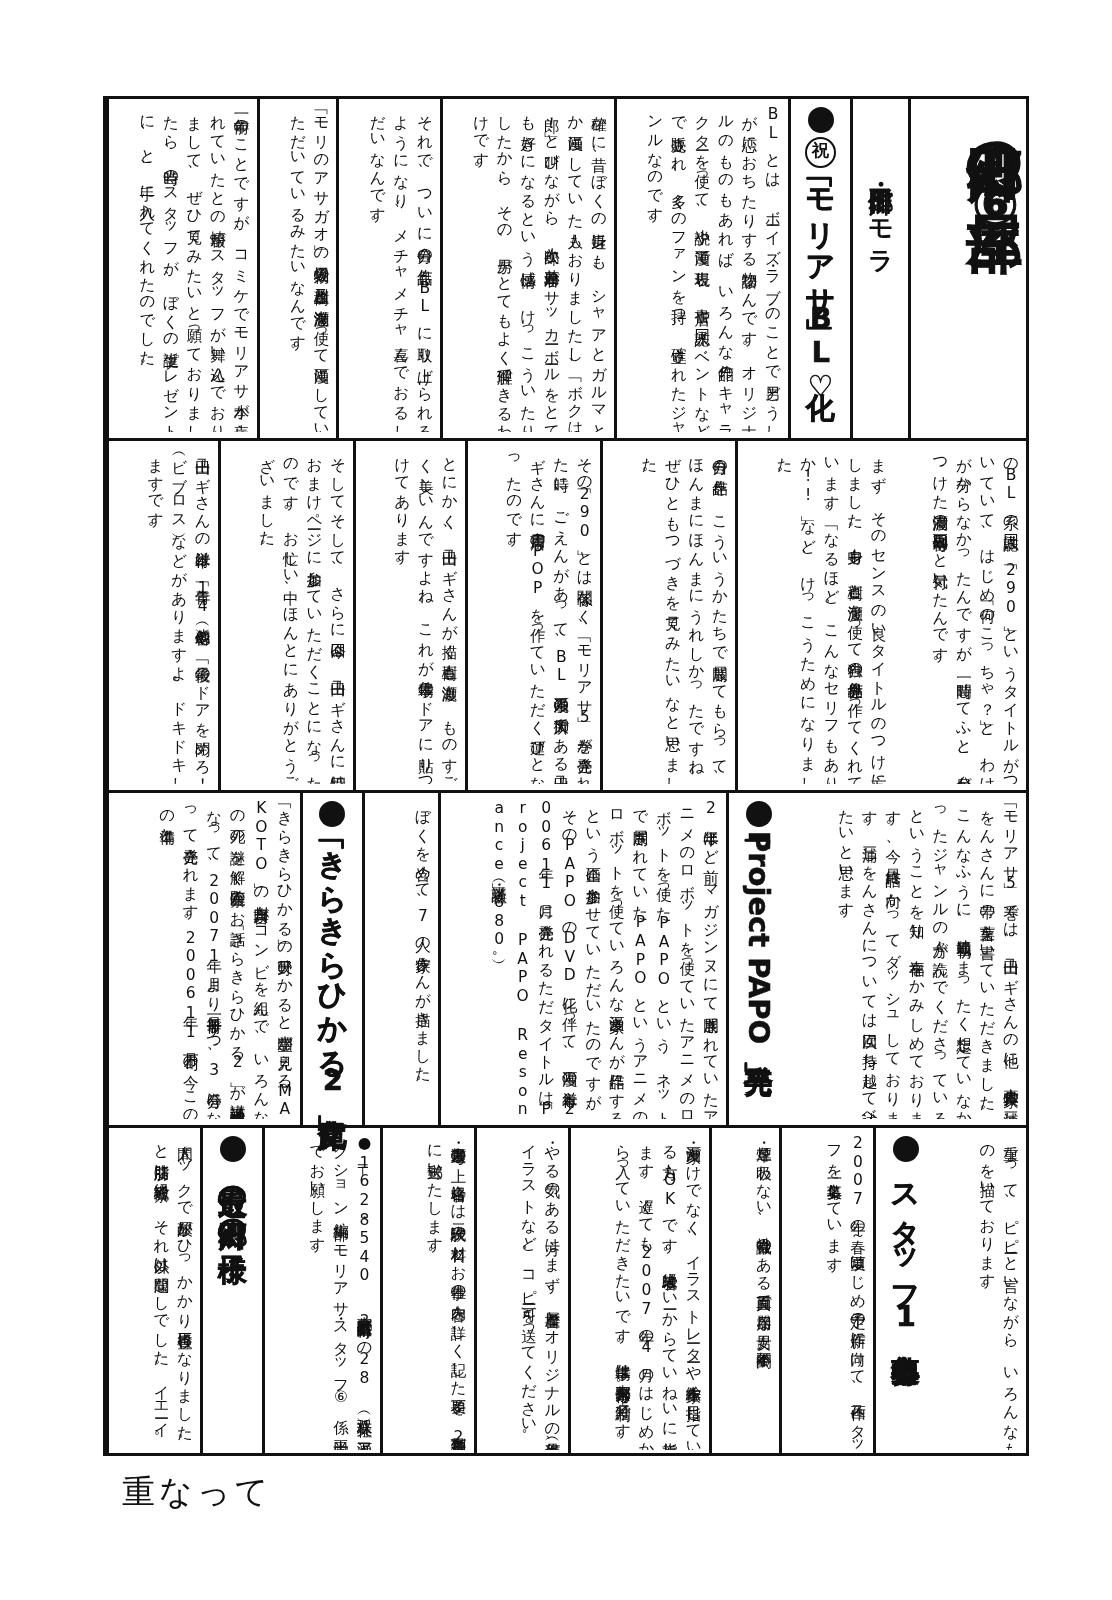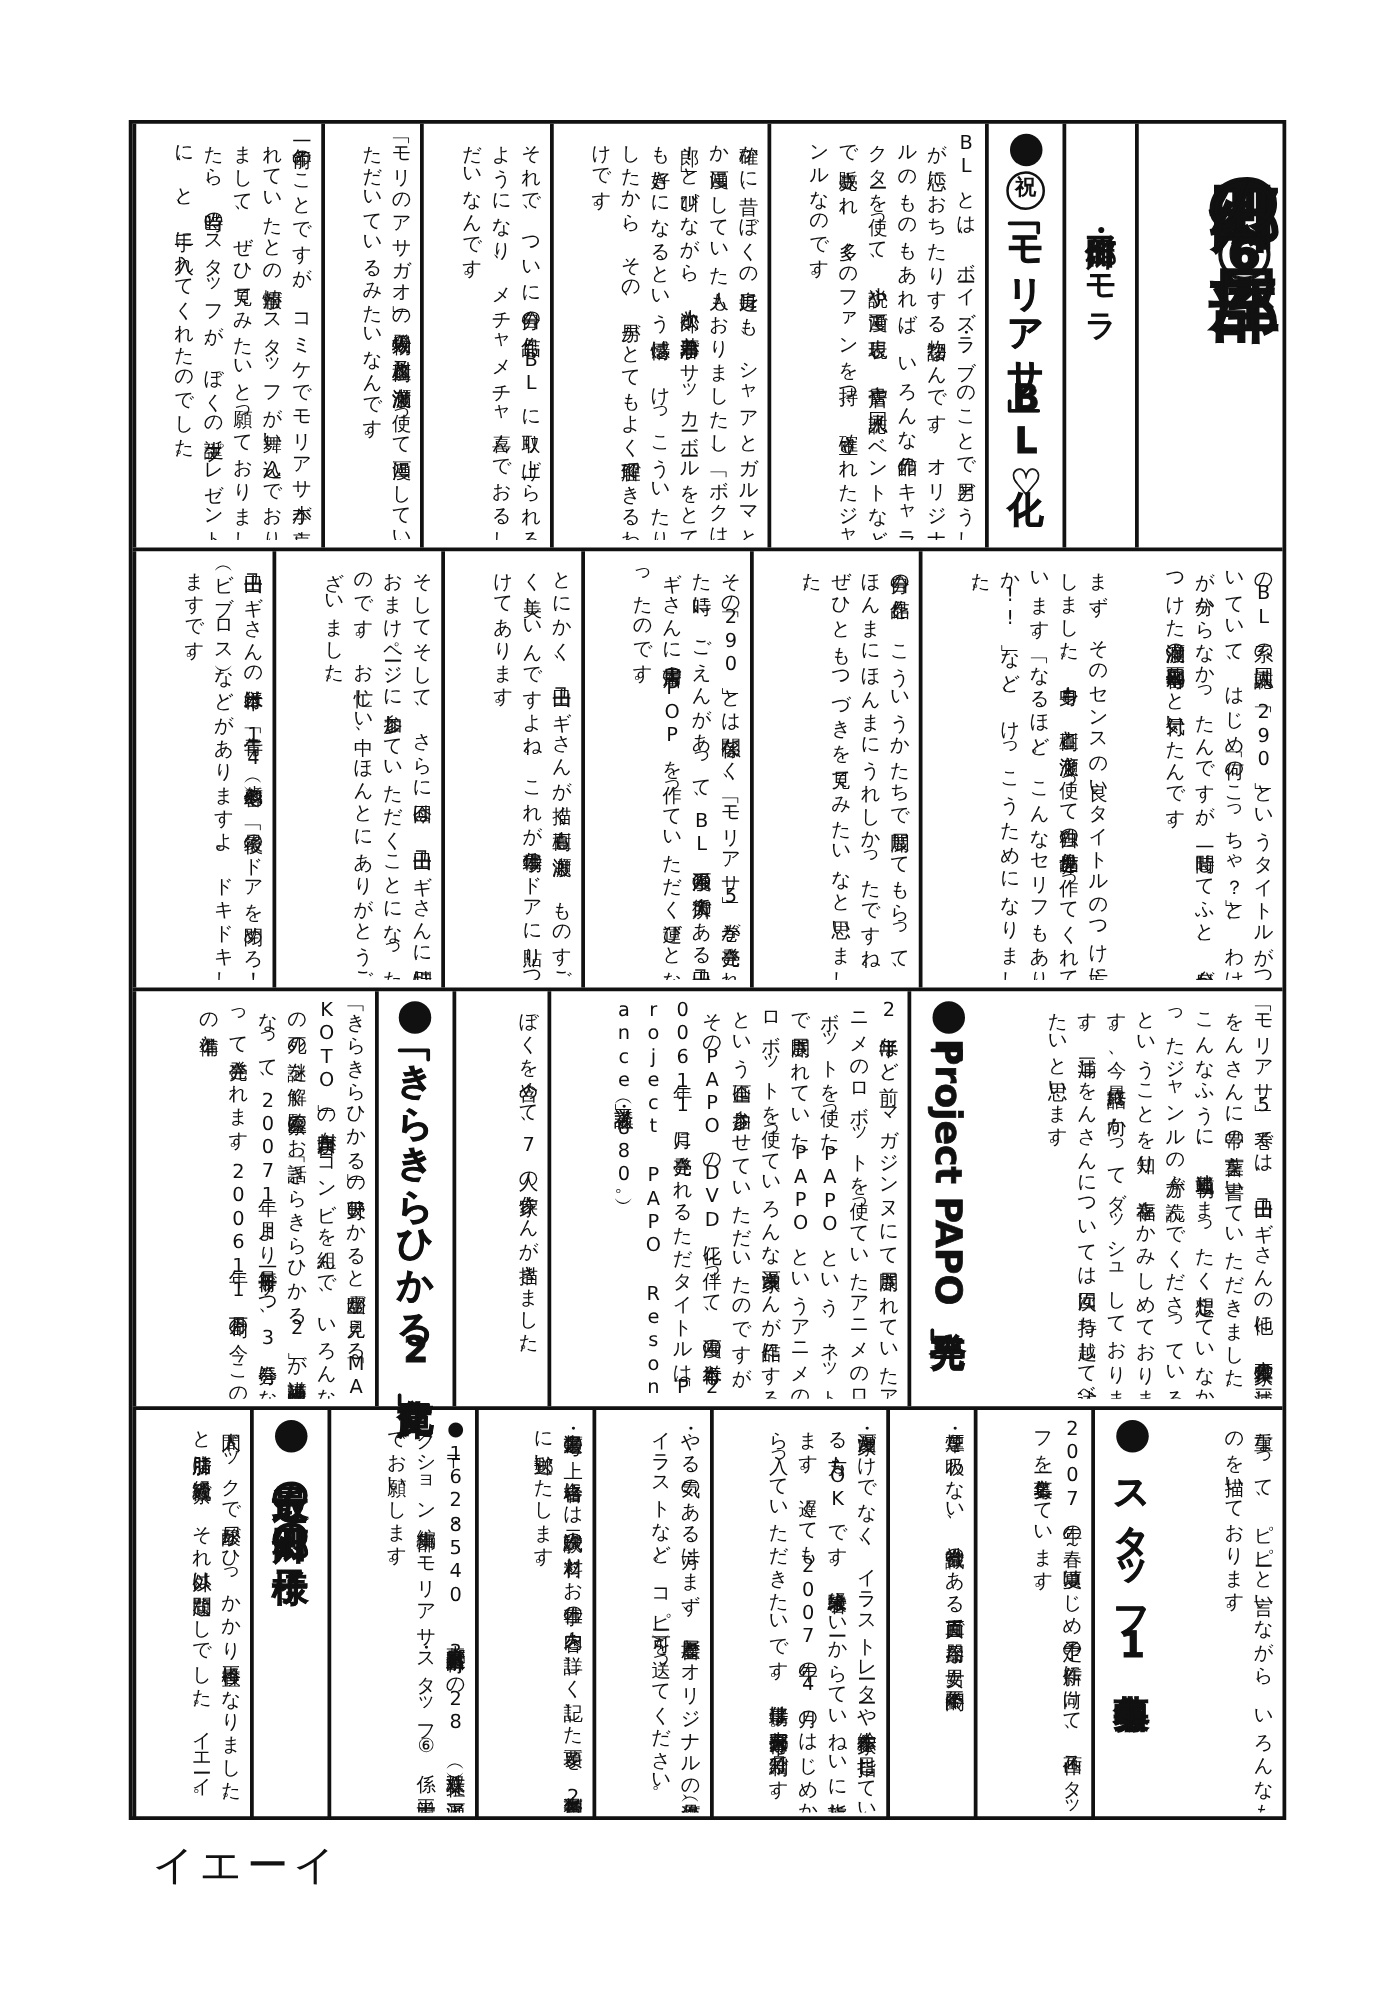--- a/index.html
+++ b/index.html
@@ -293,15 +293,15 @@
         <span class="head-text">最近の郷田の様子</span>
       </div>
 
       <div class="cell c">
         <div class="vtext">人間ドックで尿酸がひっかかり再検査になりました。肥満と脂肪肝は経過観察で、それ以外は問題なしでした。イエーイ。</div>
       </div>
     </div>
 
   </div>
 
-  <div class="oshimai">イエーイ</div>
+  <div class="oshimai">重なって</div>
 
 </div>
 
 </body></html>

